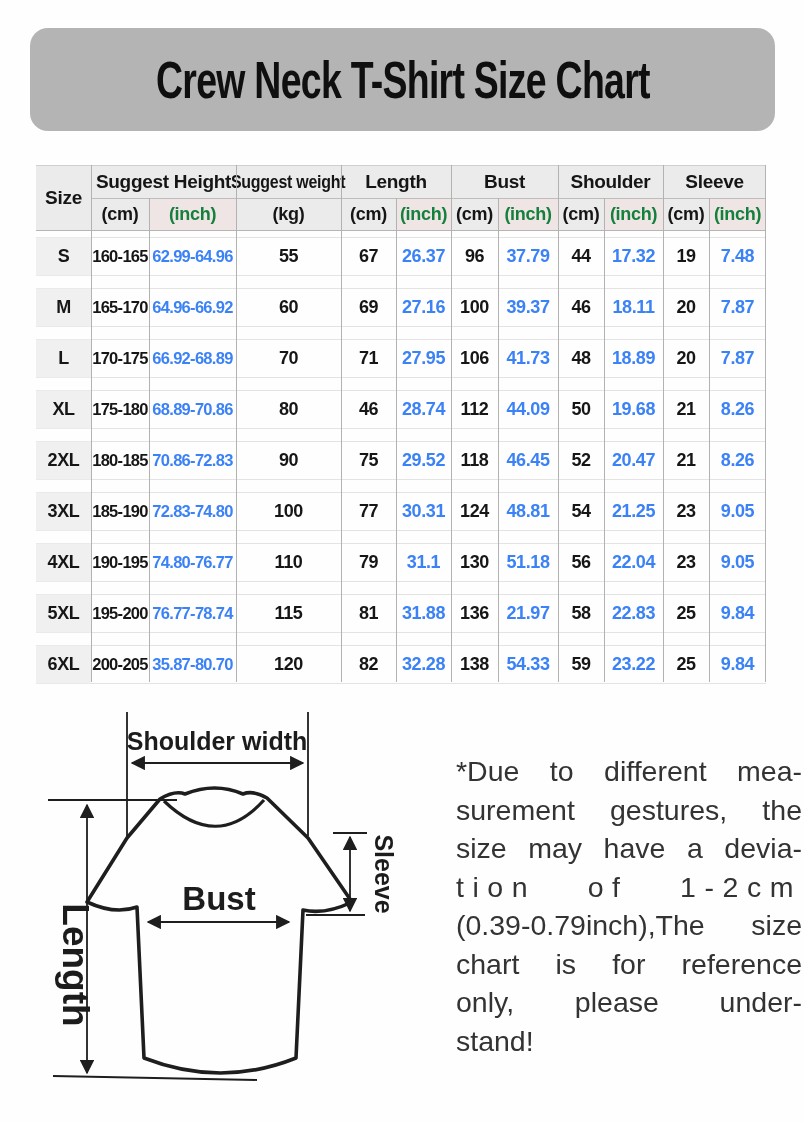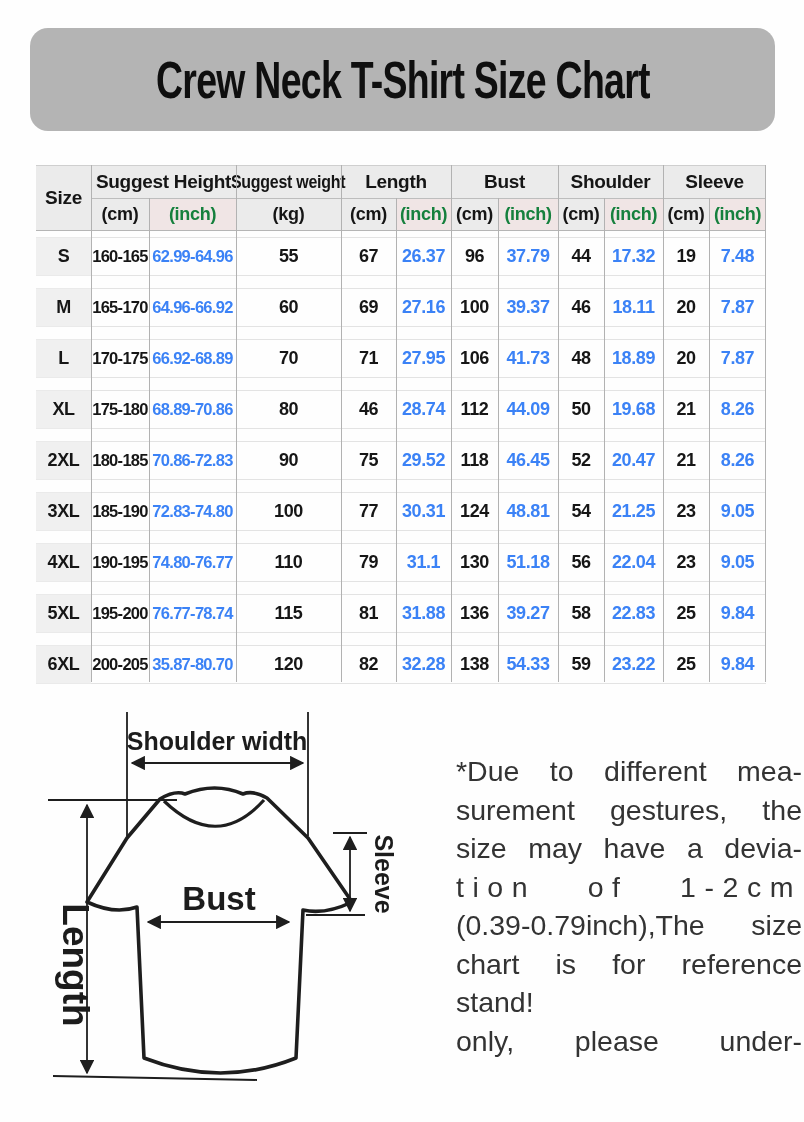--- a/index.html
+++ b/index.html
@@ -185,21 +185,21 @@
       <div class="cell red">9.05</div>
     </div>
         <div class="trow">
       <div class="cell size">5XL</div>
       <div class="cell range">195-200</div>
       <div class="cell range red">76.77-78.74</div>
       <div class="cell">115</div>
       <div class="cell">81</div>
       <div class="cell red">31.88</div>
       <div class="cell">136</div>
-      <div class="cell red">39.27</div>
+      <div class="cell red">21.97</div>
       <div class="cell">58</div>
       <div class="cell red">22.83</div>
       <div class="cell">25</div>
       <div class="cell red">9.84</div>
     </div>
         <div class="trow">
       <div class="cell size">6XL</div>
       <div class="cell range">200-205</div>
       <div class="cell range red">35.87-80.70</div>
       <div class="cell">120</div>
@@ -267,17 +267,17 @@
     <text x="350" y="174" text-anchor="middle" font-size="25" font-weight="600" transform="rotate(90 350 174)">Sleeve</text>
   </svg>
 
   <div class="note">
     <div class="ln">*Due to different mea-</div>
     <div class="ln">surement gestures, the</div>
     <div class="ln">size may have a devia-</div>
     <div class="ln spread">tion of 1-2cm</div>
     <div class="ln">(0.39-0.79inch),The size</div>
     <div class="ln">chart is for reference</div>
+    <div class="ln">only, please under-</div>
     <div class="ln last">stand!</div>
-    <div class="ln">only, please under-</div>
   </div>
 
 </div>
 
 </body></html>

